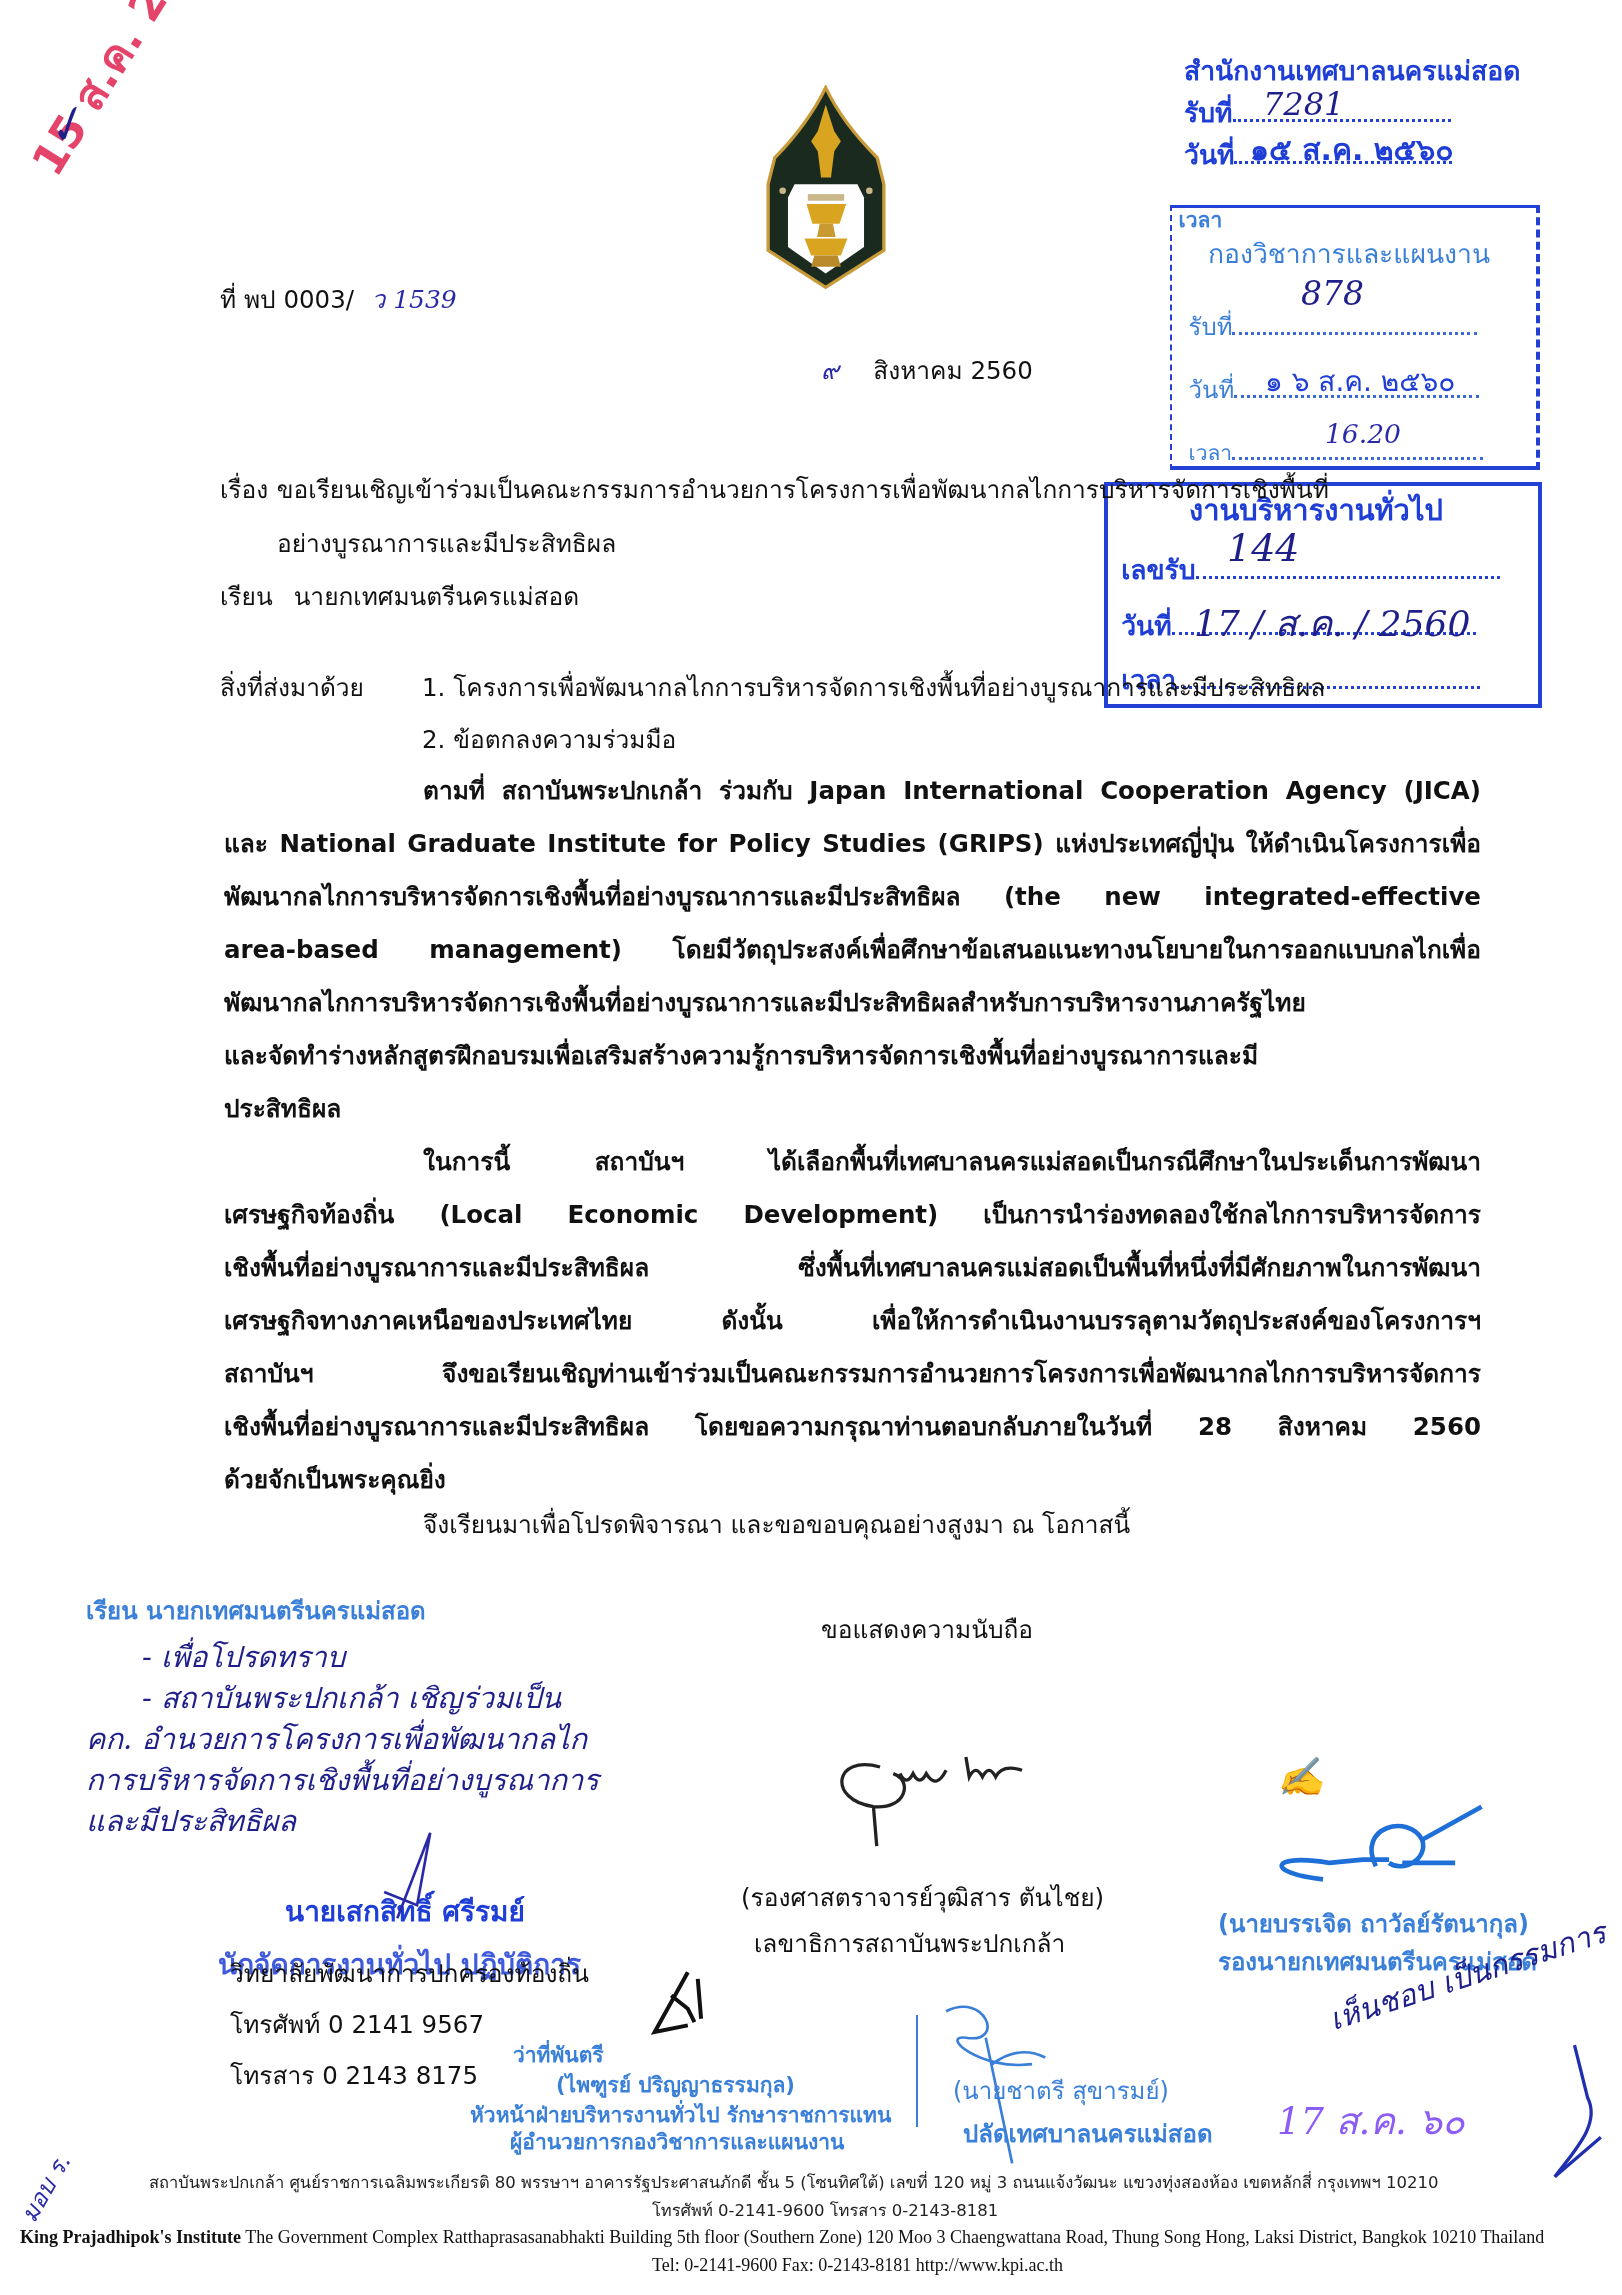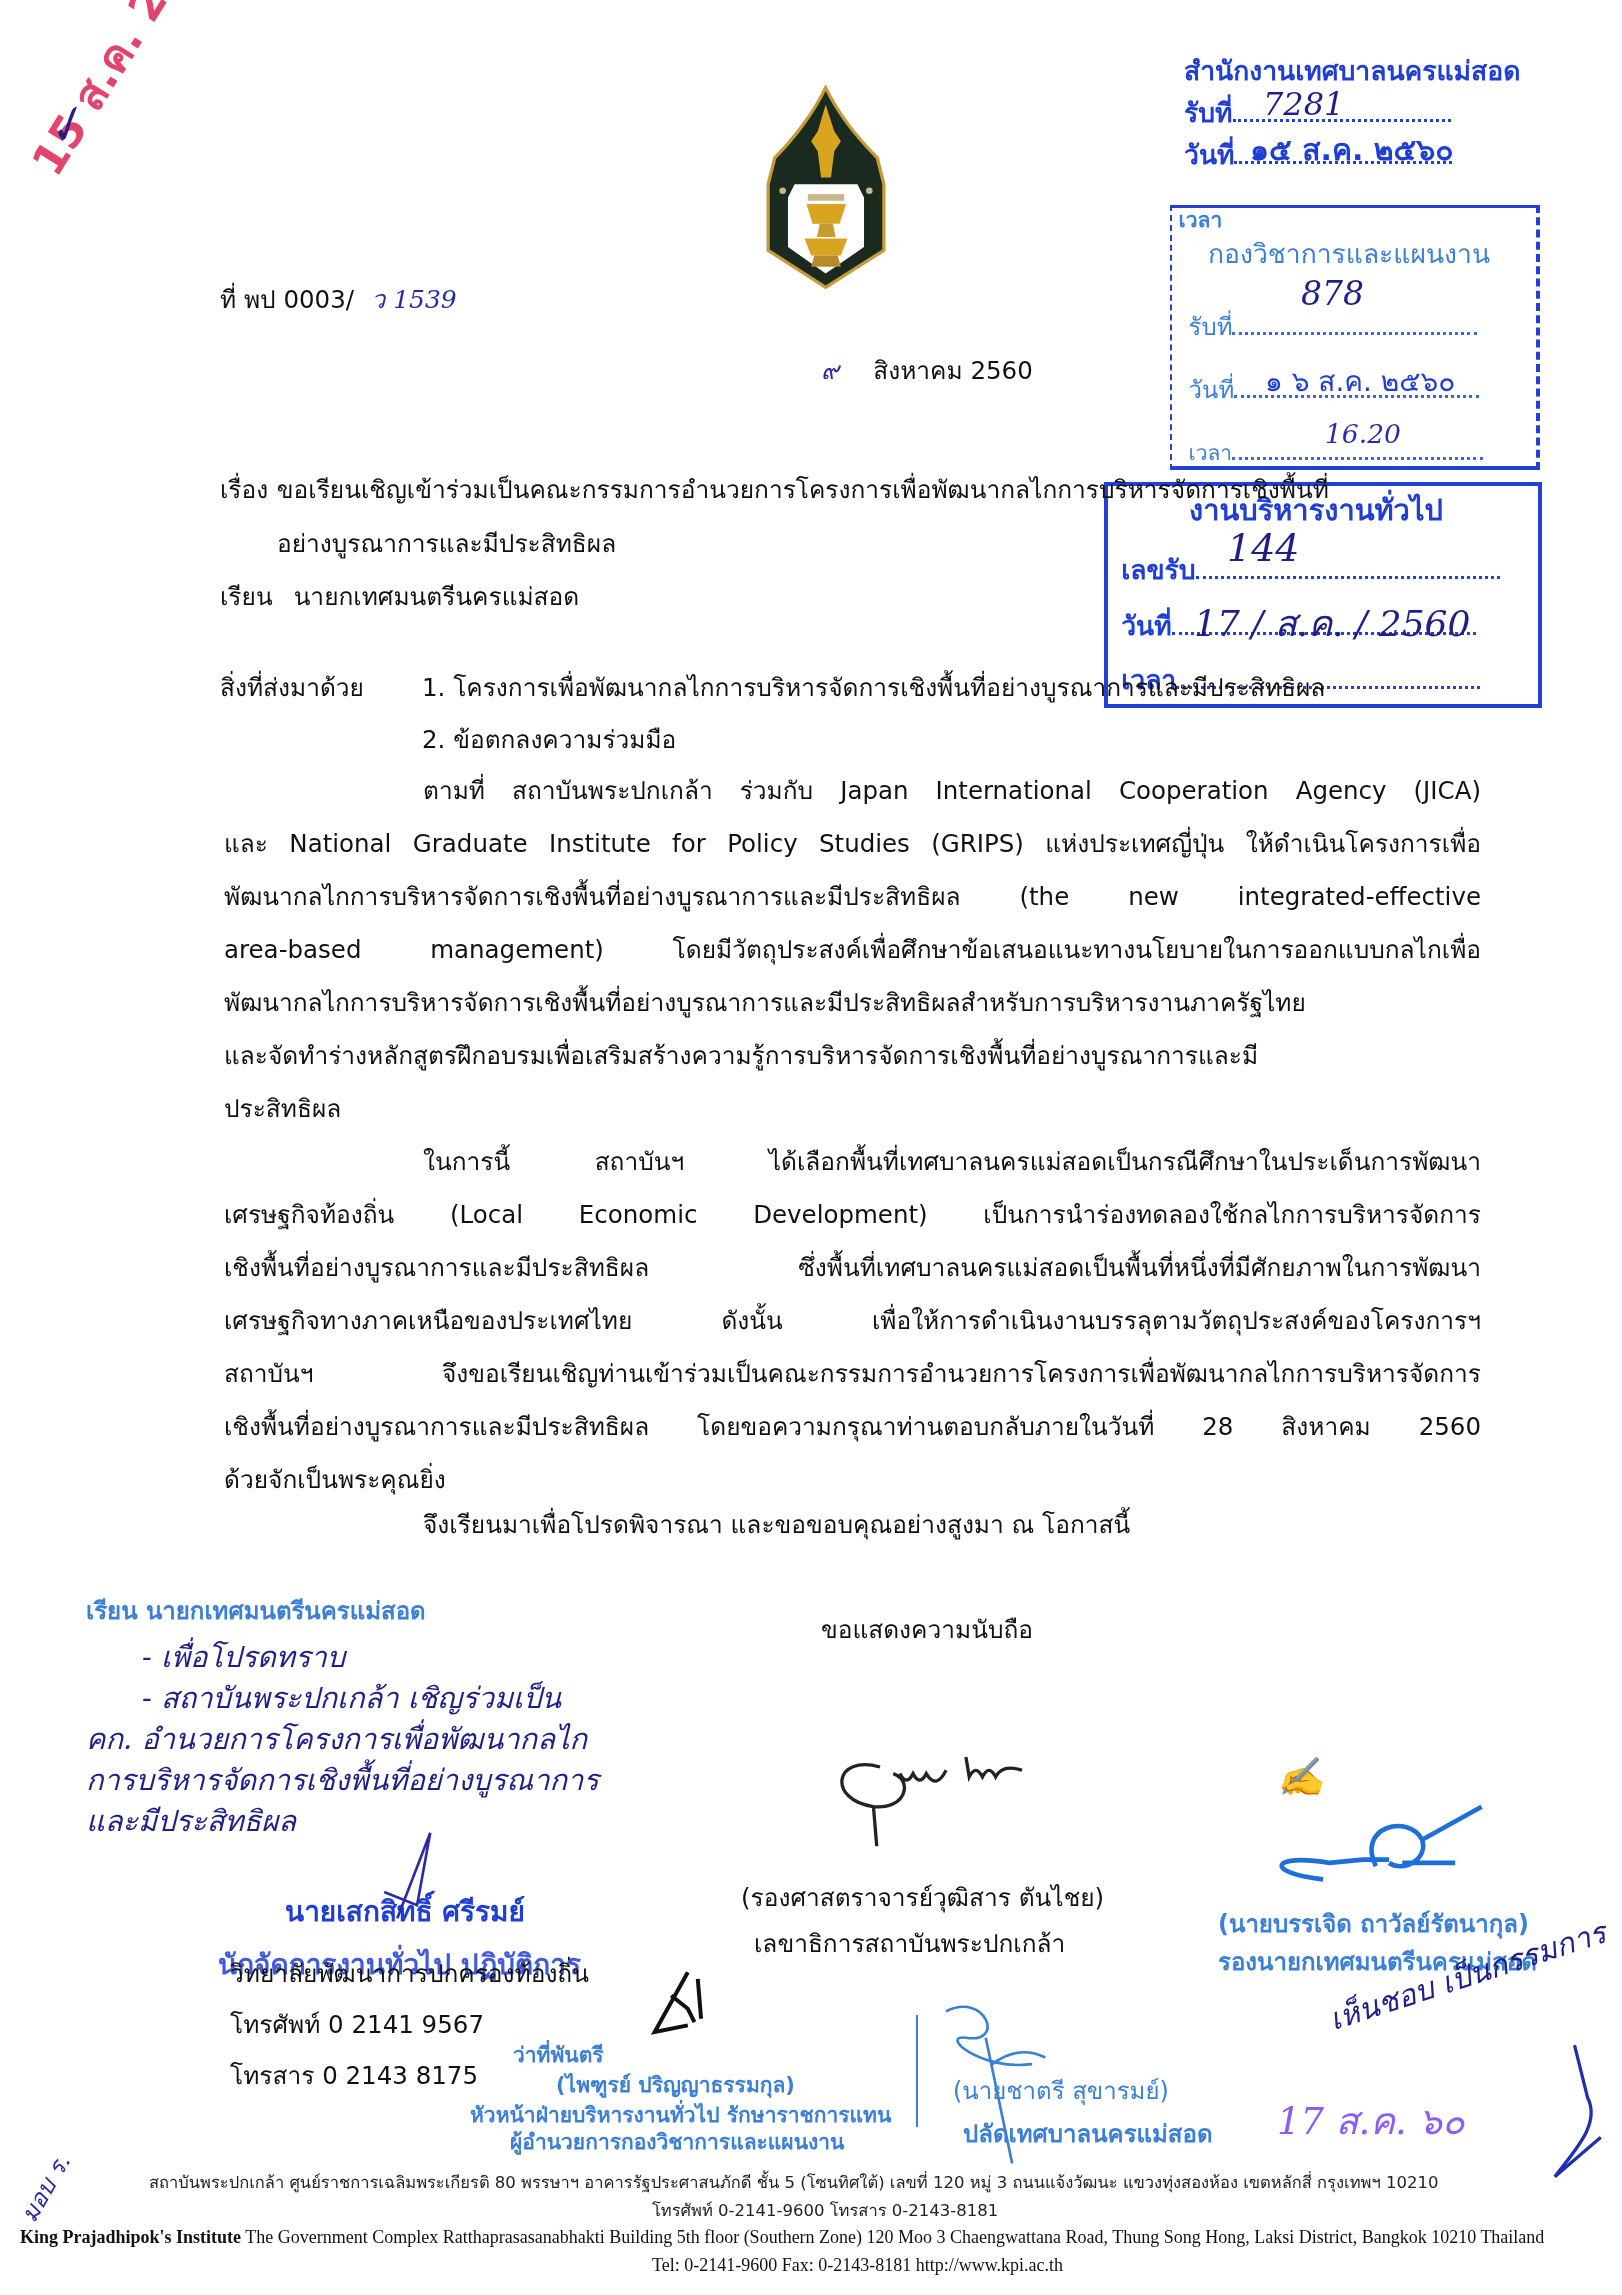--- a/index.html
+++ b/index.html
@@ -1,20 +1,20 @@
 <!DOCTYPE html>
 <html style="font-size:10.6px"><head>
 <meta charset="utf-8">
 <style>
   html,body{margin:0;padding:0;background:#fff;}
   body{width:1623px;height:2295px;position:relative;overflow:hidden;
        font-family:"DejaVu Sans","Liberation Sans",sans-serif;color:#111;}
   .abs{position:absolute;}
   .doc{font-size:24.5px;line-height:1.2;white-space:nowrap;}
-  .para{position:absolute;left:224px;width:1257px;font-size:24.5px;line-height:53px;text-align:justify;}
+  .para{position:absolute;left:224px;width:1257px;font-size:24.5px;line-height:53px;text-align:justify;font-weight:bold;}
   .para .ln{display:block;white-space:nowrap;text-align-last:justify;}
   .para .ln.last{text-align-last:left;}
   .para .ln.first{text-indent:199px;}
   .hand{font-family:"DejaVu Serif",serif;font-style:italic;}
   .ink-blue{color:#2a2aa8;}
   .ink-navy{color:#1f1f8a;}
   .stamp-blue{color:#1f3ed6;font-weight:bold;}
   .stamp-light{color:#3a7fd8;}
   .red{color:#e0244f;}
   .stamp-box{position:absolute;border:4px solid #2340d4;}

